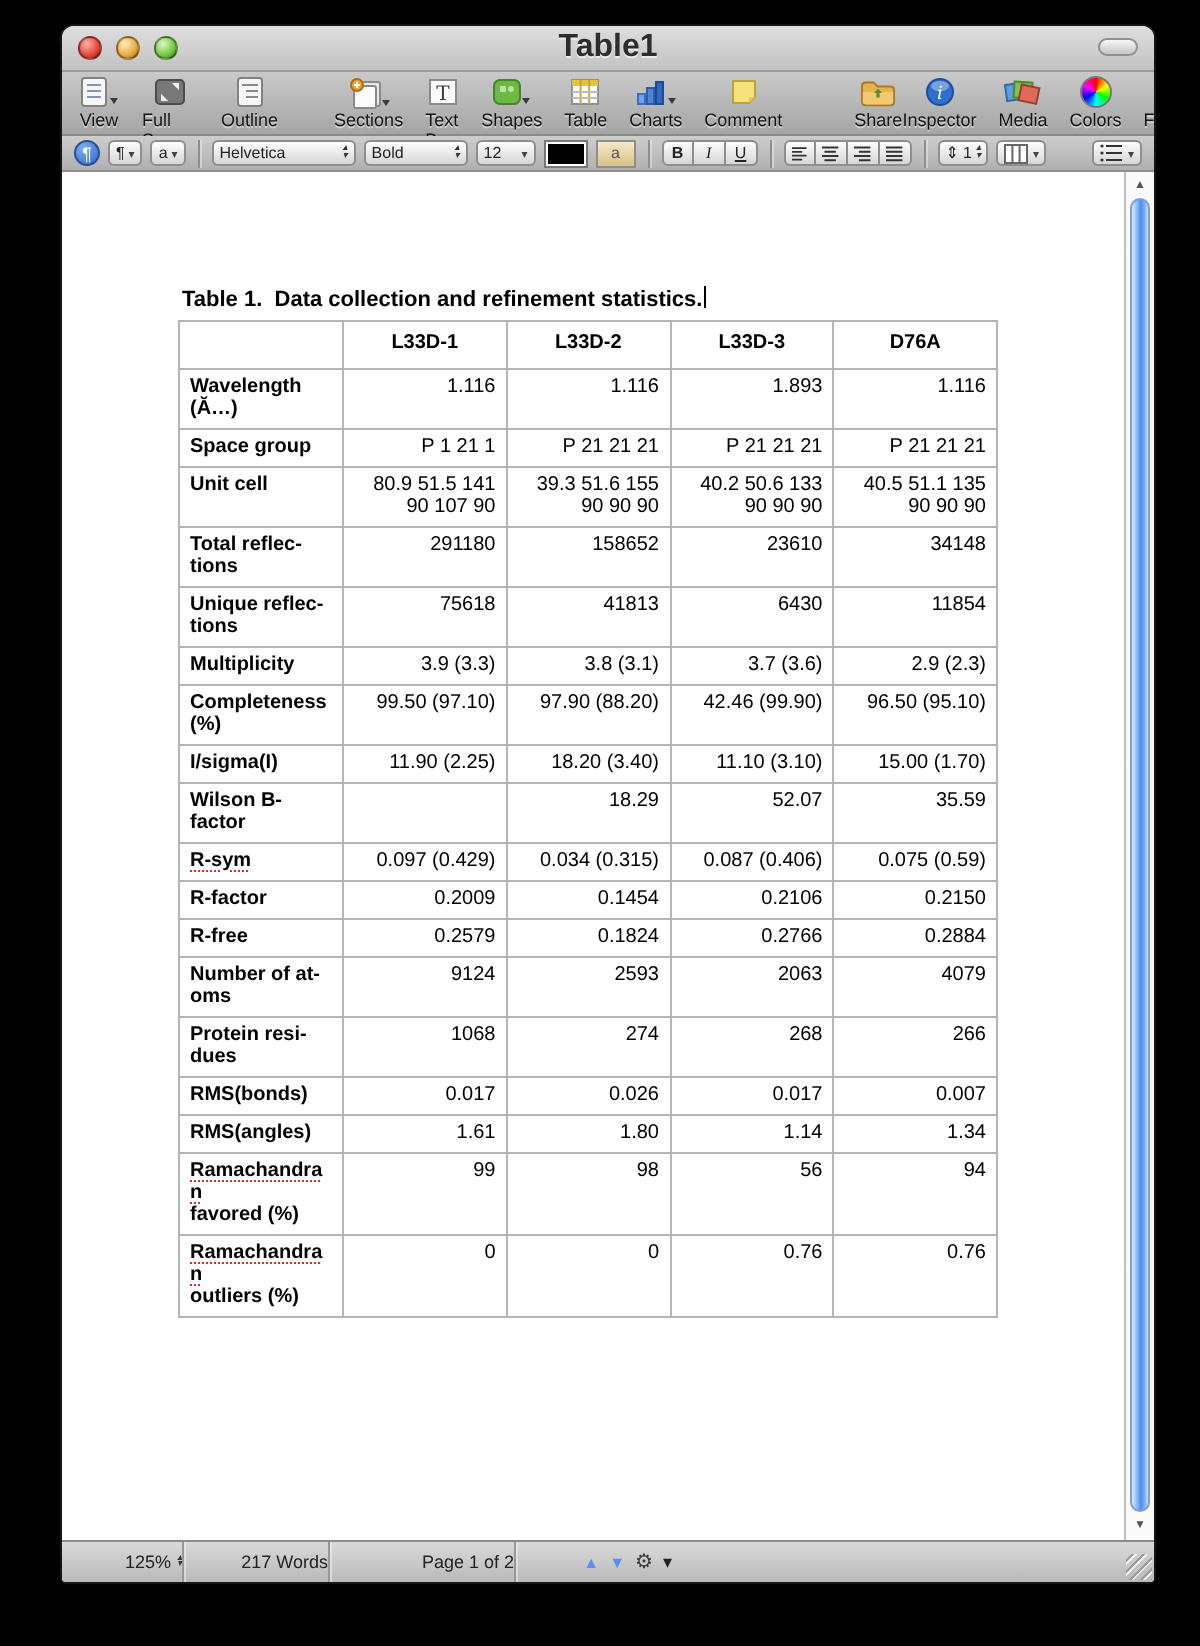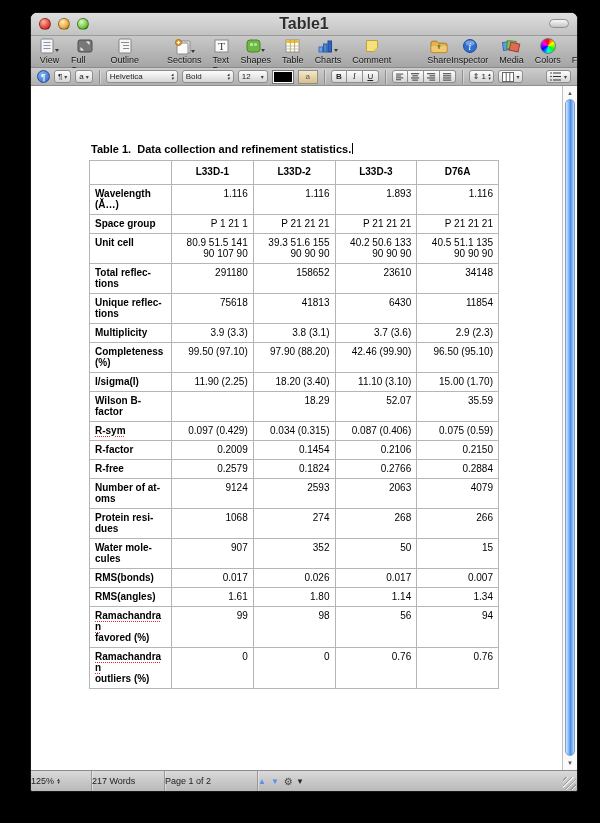--- a/index.html
+++ b/index.html
@@ -67,21 +67,21 @@
     text-decoration-thickness:1px;text-underline-offset:2px;}
   
   .scrollbar{position:absolute;top:0;right:0;bottom:0;width:15px;background:#fafafa;border-left:1px solid #c0c0c0;box-sizing:border-box;}
   .sb-arrow{position:absolute;left:0;right:0;text-align:center;font-size:6px;color:#555;height:10px;line-height:10px;}
   .sb-arrow.up{top:2px;} .sb-arrow.down{bottom:2px;}
   .sb-thumb{position:absolute;left:2px;right:2px;top:13px;bottom:14px;border-radius:6px;
     border:1px solid #7aa0cf;background:linear-gradient(to right,#d9e9fb,#8fbdf6 30%,#4a90ee 55%,#7fb2f2 80%,#cfe2fa);}
   
   .statusbar{height:20px;flex:0 0 20px;background:linear-gradient(#d9d9d9,#b9b9b9);border-top:1px solid #8c8c8c;
     display:flex;align-items:center;font-size:9px;color:#222;position:relative;}
-  .st-cell{display:flex;align-items:center;justify-content:flex-start;gap:3px;height:100%;box-sizing:border-box;}
+  .st-cell{display:flex;align-items:center;justify-content:flex-end;gap:3px;height:100%;box-sizing:border-box;}
   .st-zoom{width:60px;} .st-words{width:72px;} .st-page{width:92px;} .st-nav{width:78px;gap:5px;}
   .st-sep{width:1px;height:100%;background:#979797;box-shadow:1px 0 0 rgba(255,255,255,.4);}
   .tri{color:#5b8ef0;font-size:8px;} .gear{font-size:10px;color:#3c3c3c;}
   .grip{position:absolute;right:1px;bottom:1px;width:13px;height:13px;
     background:repeating-linear-gradient(135deg,transparent 0 2px,#9c9c9c 2px 3px,rgba(255,255,255,.7) 3px 4px);}
   svg{display:block;}
 </style>
 </head>
 <body>
 
@@ -476,27 +476,20 @@
             <td>4079</td>
           </tr>
           <tr>
             <th><span>Protein resi-</span><br><span>dues</span></th>
             <td>1068</td>
             <td>274</td>
             <td>268</td>
             <td>266</td>
           </tr>
           <tr>
-            <th><span>Water mole-</span><br><span>cules</span></th>
-            <td>907</td>
-            <td>352</td>
-            <td>50</td>
-            <td>15</td>
-          </tr>
-          <tr>
             <th><span>RMS(bonds)</span></th>
             <td>0.017</td>
             <td>0.026</td>
             <td>0.017</td>
             <td>0.007</td>
           </tr>
           <tr>
             <th><span>RMS(angles)</span></th>
             <td>1.61</td>
             <td>1.80</td>

